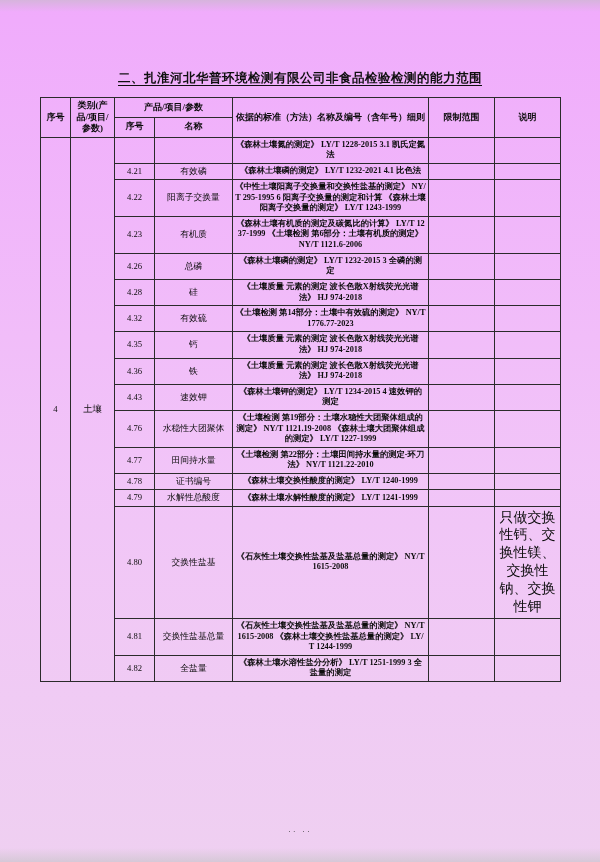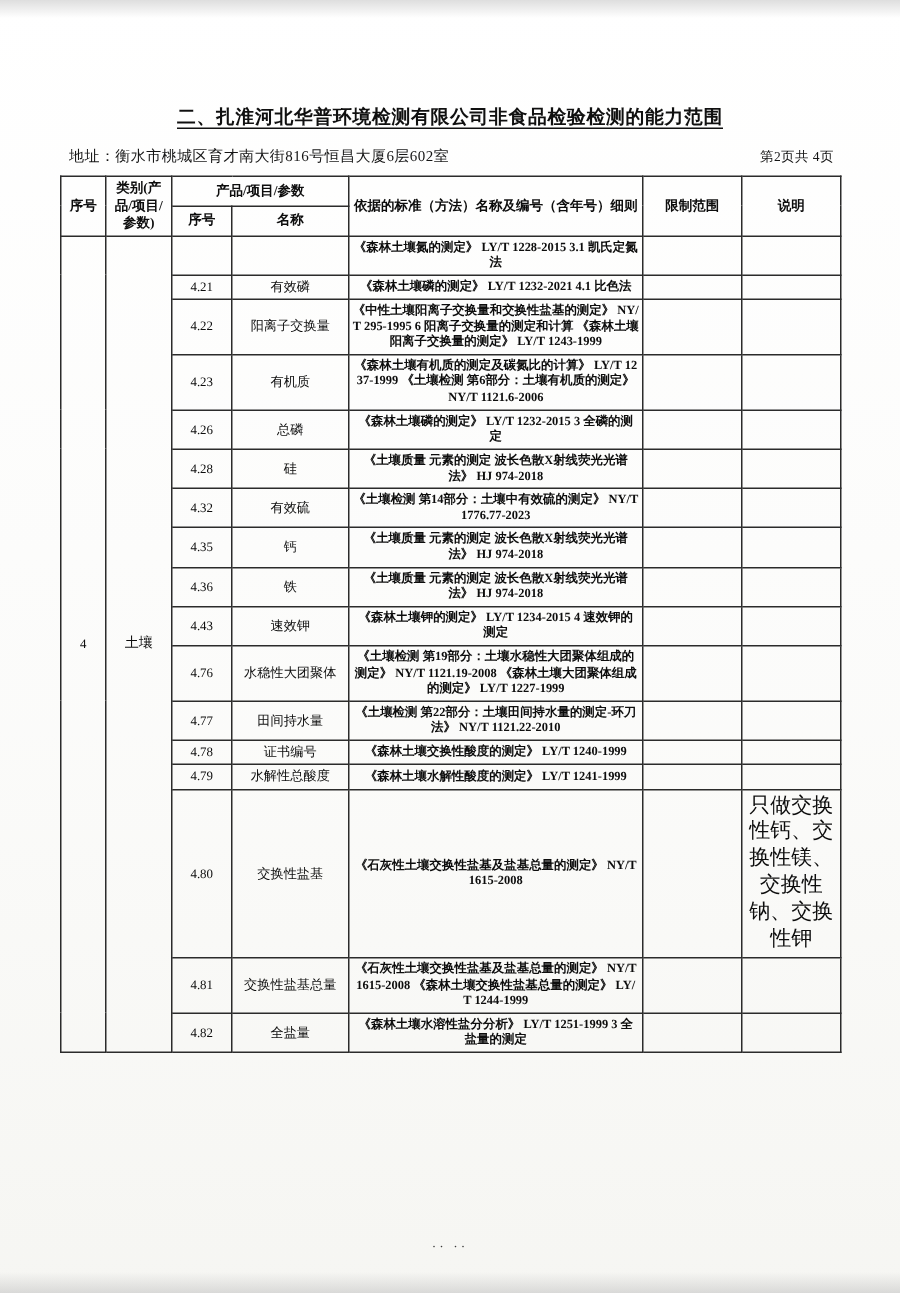--- a/index.html
+++ b/index.html
@@ -9,21 +9,21 @@
   }
   body {
     width: 600px;
     height: 862px;
     font-family: "Liberation Serif", serif;
   }
   .page {
     position: relative;
     width: 600px;
     height: 862px;
-    background: #ffffff;
+    background: #f0abfc;
     box-sizing: border-box;
     overflow: hidden;
   }
   .scan-tint {
     position: absolute;
     inset: 0;
     background: linear-gradient(180deg, rgba(250,250,248,0.0) 0%, rgba(244,244,240,0.35) 55%, rgba(238,238,232,0.55) 100%);
     pointer-events: none;
   }
   .content {
@@ -141,24 +141,20 @@
 </style>
 </head>
 <body>
 
 <div class="page">
   <div class="page-edge-top"></div>
   <div class="scan-tint"></div>
 
   <div class="content">
     <div class="doc-title">二、扎淮河北华普环境检测有限公司非食品检验检测的能力范围</div>
-    <div class="meta-row">
-      <div class="left">地址：衡水市桃城区育才南大街816号恒昌大厦6层602室</div>
-      <div class="right">第2页共 4页</div>
-    </div>
 
     <table class="cap">
       <colgroup>
         <col class="col-seq">
           <col class="col-cat">
           <col class="col-no">
           <col class="col-name">
         <col class="col-std">
           <col class="col-lim">
           <col class="col-rem">

